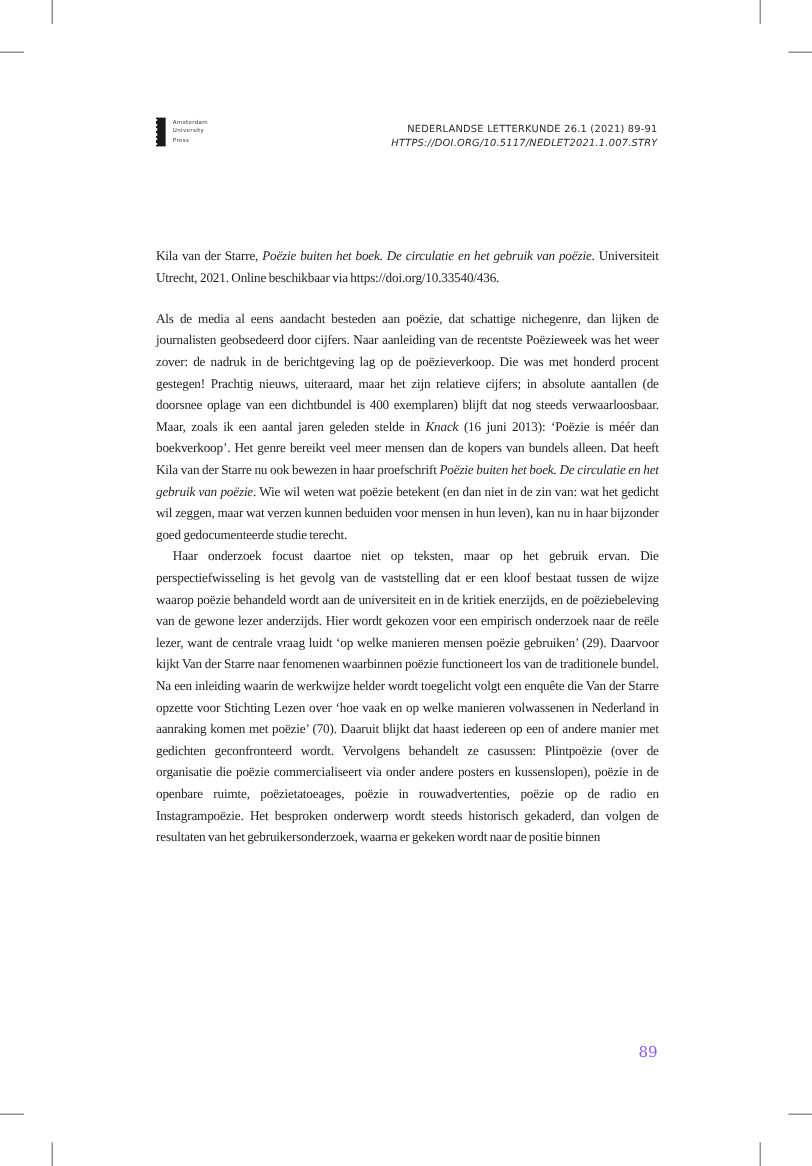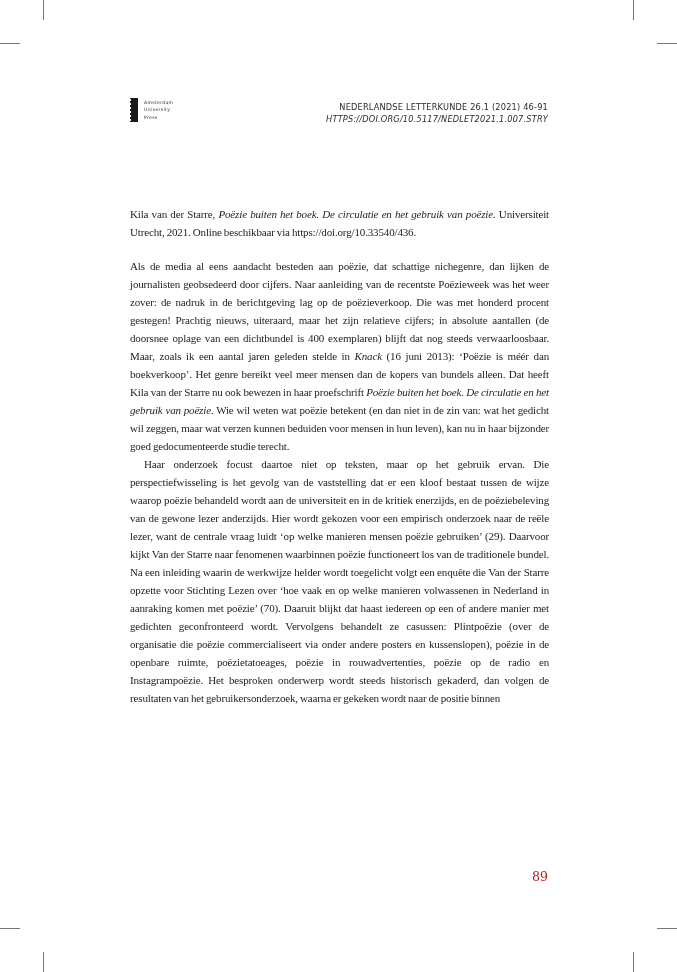--- a/index.html
+++ b/index.html
@@ -24,21 +24,21 @@
 
   .content { position: absolute; left: 130px; top: 205px; width: 419px;
     font-family: Liberation Serif, serif; font-size: 11px; line-height: 18px; color: #1e1e1e;
     text-align: justify; letter-spacing: -0.15px; word-spacing: -0.5px; }
   .content p { margin: 0; }
   .citation { margin-bottom: 16px !important; }
   .indent { text-indent: 14px; }
   .content i { font-style: italic; }
 
   .page-number { position: absolute; right: 129px; top: 869px; font-family: "DejaVu Serif", serif;
-    font-size: 12.5px; color: #b91c1c; }
+    font-size: 12.5px; color: #8b5cf6; }
 </style>
 </head>
 <body>
 
 <div class="crop cv" style="left:43px; top:0;"></div>
 <div class="crop ch" style="left:0; top:43px;"></div>
 <div class="crop cv" style="left:633px; top:0;"></div>
 <div class="crop ch" style="left:657px; top:43px;"></div>
 <div class="crop ch" style="left:0; top:928px;"></div>
 <div class="crop cv" style="left:43px; top:952px;"></div>
@@ -48,21 +48,21 @@
 <div class="logo">
   <div class="logo-bar"></div>
   <div class="logo-text">
     <div>Amsterdam</div>
     <div>University</div>
     <div>Press</div>
   </div>
 </div>
 
 <div class="header-right">
-  <div>NEDERLANDSE LETTERKUNDE 26.1 (2021) 46-91</div>
+  <div>NEDERLANDSE LETTERKUNDE 26.1 (2021) 89-91</div>
   <div class="doi">HTTPS://DOI.ORG/10.5117/NEDLET2021.1.007.STRY</div>
 </div>
 
 <div class="content">
   <p class="citation"><span>Kila van der Starre, </span><i>Poëzie buiten het boek. De circulatie en het gebruik van poëzie</i><span>. Universiteit Utrecht, 2021. Online beschikbaar via https://doi.org/10.33540/436.</span></p>
 
   <p><span>Als de media al eens aandacht besteden aan poëzie, dat schattige nichegenre, dan lijken de journalisten geobsedeerd door cijfers. Naar aanleiding van de recentste Poëzieweek was het weer zover: de nadruk in de berichtgeving lag op de poëzieverkoop. Die was met honderd procent gestegen! Prachtig nieuws, uiteraard, maar het zijn relatieve cijfers; in absolute aantallen (de doorsnee oplage van een dichtbundel is 400 exemplaren) blijft dat nog steeds verwaarloosbaar. Maar, zoals ik een aantal jaren geleden stelde in </span><i>Knack</i><span> (16 juni 2013): ‘Poëzie is méér dan boekverkoop’. Het genre bereikt veel meer mensen dan de kopers van bundels alleen. Dat heeft Kila van der Starre nu ook bewezen in haar proefschrift </span><i>Poëzie buiten het boek. De circulatie en het gebruik van poëzie</i><span>. Wie wil weten wat poëzie betekent (en dan niet in de zin van: wat het gedicht wil zeggen, maar wat verzen kunnen beduiden voor mensen in hun leven), kan nu in haar bijzonder goed gedocumenteerde studie terecht.</span></p>
 
   <p class="indent">Haar onderzoek focust daartoe niet op teksten, maar op het gebruik ervan. Die perspectiefwisseling is het gevolg van de vaststelling dat er een kloof bestaat tussen de wijze waarop poëzie behandeld wordt aan de universiteit en in de kritiek enerzijds, en de poëziebeleving van de gewone lezer anderzijds. Hier wordt gekozen voor een empirisch onderzoek naar de reële lezer, want de centrale vraag luidt ‘op welke manieren mensen poëzie gebruiken’ (29). Daarvoor kijkt Van der Starre naar fenomenen waarbinnen poëzie functioneert los van de traditionele bundel. Na een inleiding waarin de werkwijze helder wordt toegelicht volgt een enquête die Van der Starre opzette voor Stichting Lezen over ‘hoe vaak en op welke manieren volwassenen in Nederland in aanraking komen met poëzie’ (70). Daaruit blijkt dat haast iedereen op een of andere manier met gedichten geconfronteerd wordt. Vervolgens behandelt ze casussen: Plintpoëzie (over de organisatie die poëzie commercialiseert via onder andere posters en kussenslopen), poëzie in de openbare ruimte, poëzietatoeages, poëzie in rouwadvertenties, poëzie op de radio en Instagrampoëzie. Het besproken onderwerp wordt steeds historisch gekaderd, dan volgen de resultaten van het gebruikersonderzoek, waarna er gekeken wordt naar de positie binnen</p>
 </div>

